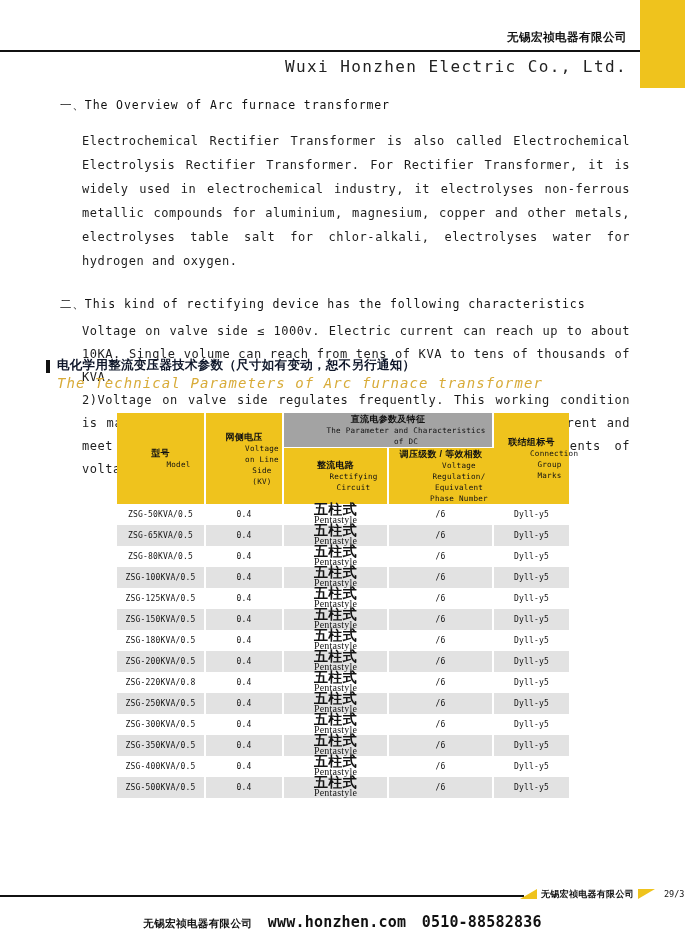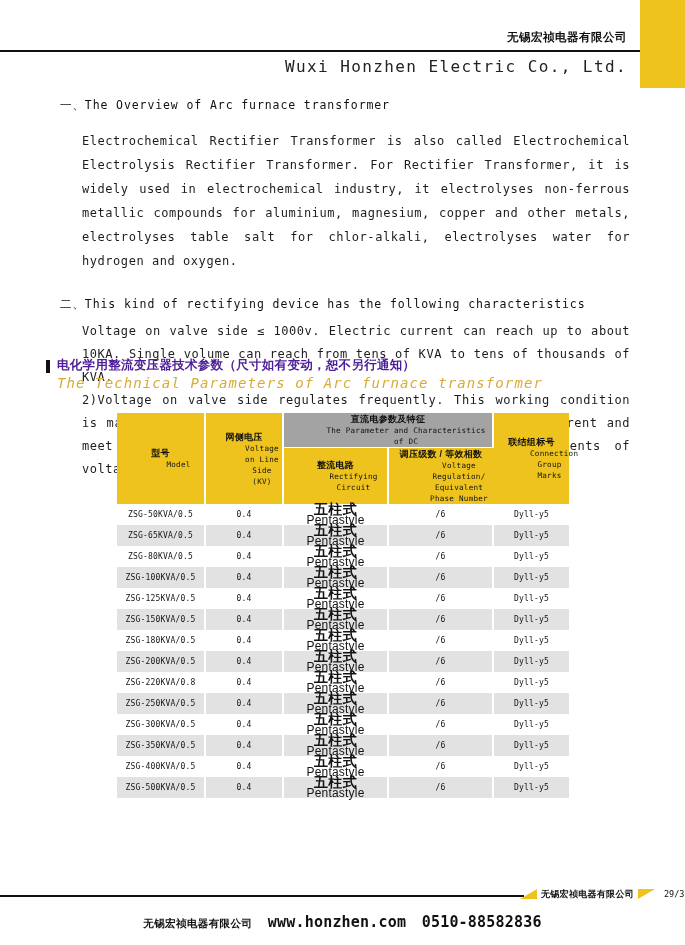--- a/index.html
+++ b/index.html
@@ -110,21 +110,21 @@
     width: 4px;
     height: 13px;
     background: #111;
     margin-right: 7px;
     margin-top: 2px;
     flex: none;
   }
   .title-cn {
     font-size: 12.5px;
     font-weight: bold;
-    color: #4c1d95;
+    color: #0f172a;
     letter-spacing: 0.3px;
     line-height: 15px;
     white-space: nowrap;
   }
   .title-en {
     margin-left: 11px;
     margin-top: 2px;
     font-size: 14px;
     color: #d8ab38;
     letter-spacing: 1.1px;
@@ -205,22 +205,22 @@
   }
   .cell-circuit .c-cn {
     display: block;
     font-size: 14px;
     font-weight: bold;
     font-family: "Liberation Sans", sans-serif;
     letter-spacing: 0.4px;
   }
   .cell-circuit .c-en {
     display: block;
-    font-size: 12px;
-    font-family: Liberation Sans, sans-serif;
+    font-size: 10px;
+    font-family: Liberation Serif, serif;
   }
 
   
   .page-footer {
     position: absolute;
     left: 0;
     bottom: 0;
     width: 685px;
     height: 90px;
   }

